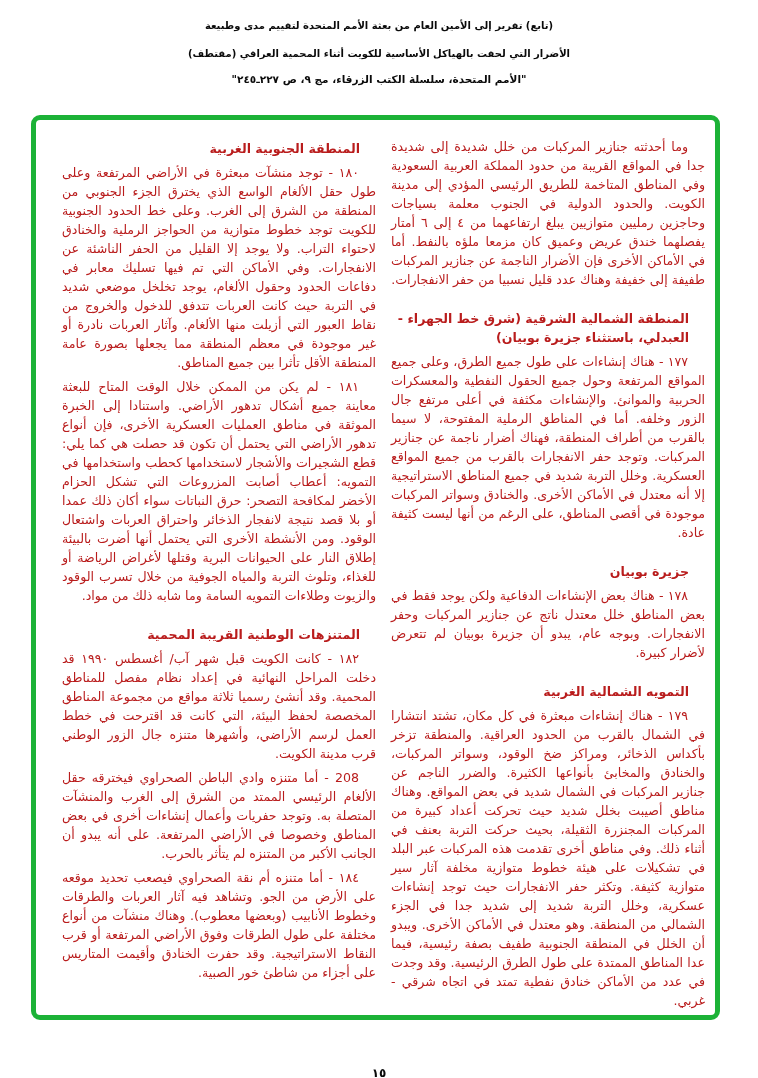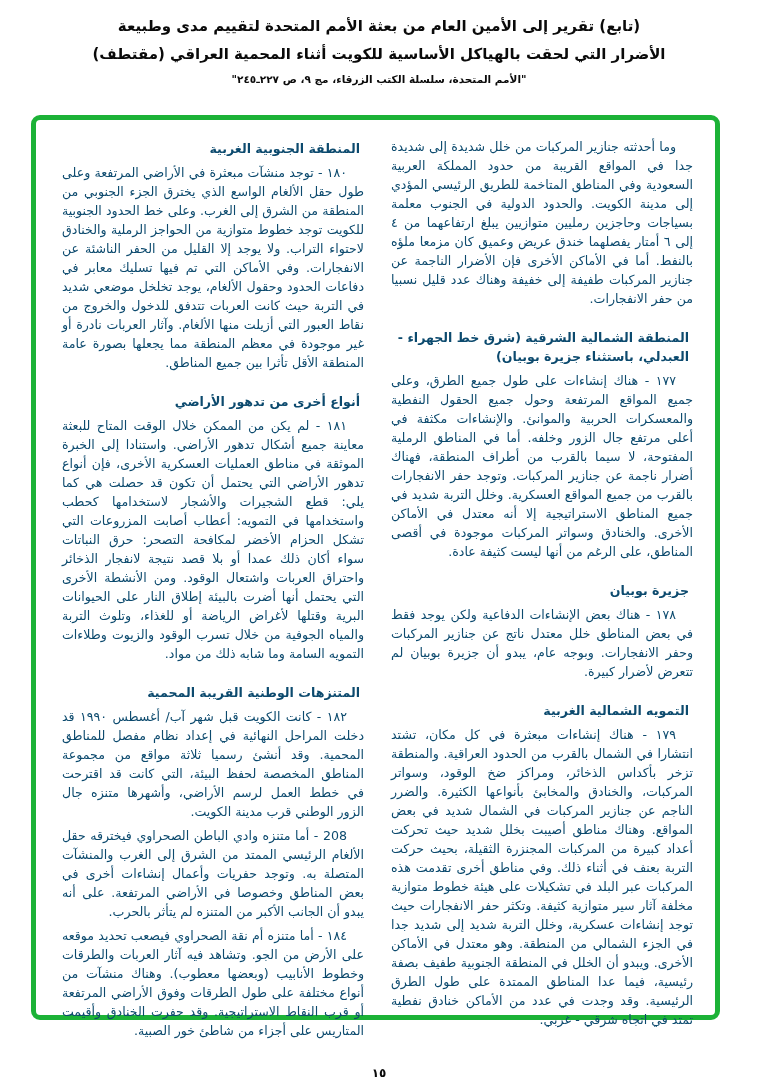--- a/index.html
+++ b/index.html
@@ -19,21 +19,21 @@
   }
   .doc-header {
     position: absolute;
     top: 12px;
     left: 0;
     width: 100%;
     text-align: center;
   }
   .doc-title-line {
     font-weight: bold;
-    font-size: 15px;
+    font-size: 10px;
     line-height: 28px;
     color: #0a0a0a;
   }
   .doc-source-line {
     font-weight: bold;
     font-size: 10.5px;
     line-height: 18px;
     margin-top: 2px;
     color: #0a0a0a;
   }
@@ -54,32 +54,32 @@
     gap: 15px;
     padding: 15px 10px 0 26px;
     box-sizing: border-box;
   }
   .col {
     flex: 1 1 50%;
     min-width: 0;
     font-size: 12.6px;
     line-height: 19px;
     text-align: justify;
-    color: #0c4a6e;
+    color: #b91c1c;
   }
   .col .heading {
     font-weight: bold;
     margin: 20px 16px 5px 0;
     text-align: right;
   }
   .col > .heading:first-child {
     margin-top: 4px;
   }
   .col .paragraph {
-    margin: 0 12px 5px 0;
+    margin: 0 0 5px 0;
     text-indent: 17px;
   }
   .col > .paragraph:first-child {
     margin-top: 2px;
   }
   .page-number {
     position: absolute;
     top: 1033px;
     left: 0;
     width: 100%;
@@ -108,21 +108,20 @@
           <div class="heading">المنطقة الشمالية الشرقية (شرق خط الجهراء - العبدلي، باستثناء جزيرة بوبيان)</div>
           <div class="paragraph">١٧٧ - هناك إنشاءات على طول جميع الطرق، وعلى جميع المواقع المرتفعة وحول جميع الحقول النفطية والمعسكرات الحربية والموانئ. والإنشاءات مكثفة في أعلى مرتفع جال الزور وخلفه. أما في المناطق الرملية المفتوحة، لا سيما بالقرب من أطراف المنطقة، فهناك أضرار ناجمة عن جنازير المركبات. وتوجد حفر الانفجارات بالقرب من جميع المواقع العسكرية. وخلل التربة شديد في جميع المناطق الاستراتيجية إلا أنه معتدل في الأماكن الأخرى. والخنادق وسواتر المركبات موجودة في أقصى المناطق، على الرغم من أنها ليست كثيفة عادة.</div>
           <div class="heading">جزيرة بوبيان</div>
           <div class="paragraph">١٧٨ - هناك بعض الإنشاءات الدفاعية ولكن يوجد فقط في بعض المناطق خلل معتدل ناتج عن جنازير المركبات وحفر الانفجارات. وبوجه عام، يبدو أن جزيرة بوبيان لم تتعرض لأضرار كبيرة.</div>
           <div class="heading">التمويه الشمالية الغربية</div>
           <div class="paragraph">١٧٩ - هناك إنشاءات مبعثرة في كل مكان، تشتد انتشارا في الشمال بالقرب من الحدود العراقية. والمنطقة تزخر بأكداس الذخائر، ومراكز ضخ الوقود، وسواتر المركبات، والخنادق والمخابئ بأنواعها الكثيرة. والضرر الناجم عن جنازير المركبات في الشمال شديد في بعض المواقع. وهناك مناطق أصيبت بخلل شديد حيث تحركت أعداد كبيرة من المركبات المجنزرة الثقيلة، بحيث حركت التربة بعنف في أثناء ذلك. وفي مناطق أخرى تقدمت هذه المركبات عبر البلد في تشكيلات على هيئة خطوط متوازية مخلفة آثار سير متوازية كثيفة. وتكثر حفر الانفجارات حيث توجد إنشاءات عسكرية، وخلل التربة شديد إلى شديد جدا في الجزء الشمالي من المنطقة. وهو معتدل في الأماكن الأخرى. ويبدو أن الخلل في المنطقة الجنوبية طفيف بصفة رئيسية، فيما عدا المناطق الممتدة على طول الطرق الرئيسية. وقد وجدت في عدد من الأماكن خنادق نفطية تمتد في اتجاه شرقي - غربي.</div>
         </div>
       <div class="col" id="col-left">
           <div class="heading">المنطقة الجنوبية الغربية</div>
           <div class="paragraph">١٨٠ - توجد منشآت مبعثرة في الأراضي المرتفعة وعلى طول حقل الألغام الواسع الذي يخترق الجزء الجنوبي من المنطقة من الشرق إلى الغرب. وعلى خط الحدود الجنوبية للكويت توجد خطوط متوازية من الحواجز الرملية والخنادق لاحتواء التراب. ولا يوجد إلا القليل من الحفر الناشئة عن الانفجارات. وفي الأماكن التي تم فيها تسليك معابر في دفاعات الحدود وحقول الألغام، يوجد تخلخل موضعي شديد في التربة حيث كانت العربات تتدفق للدخول والخروج من نقاط العبور التي أزيلت منها الألغام. وآثار العربات نادرة أو غير موجودة في معظم المنطقة مما يجعلها بصورة عامة المنطقة الأقل تأثرا بين جميع المناطق.</div>
-          <div class="heading">أنواع أخرى من تدهور الأراضي</div>
           <div class="paragraph">١٨١ - لم يكن من الممكن خلال الوقت المتاح للبعثة معاينة جميع أشكال تدهور الأراضي. واستنادا إلى الخبرة الموثقة في مناطق العمليات العسكرية الأخرى، فإن أنواع تدهور الأراضي التي يحتمل أن تكون قد حصلت هي كما يلي: قطع الشجيرات والأشجار لاستخدامها كحطب واستخدامها في التمويه: أعطاب أصابت المزروعات التي تشكل الحزام الأخضر لمكافحة التصحر: حرق النباتات سواء أكان ذلك عمدا أو بلا قصد نتيجة لانفجار الذخائر واحتراق العربات واشتعال الوقود. ومن الأنشطة الأخرى التي يحتمل أنها أضرت بالبيئة إطلاق النار على الحيوانات البرية وقتلها لأغراض الرياضة أو للغذاء، وتلوث التربة والمياه الجوفية من خلال تسرب الوقود والزيوت وطلاءات التمويه السامة وما شابه ذلك من مواد.</div>
           <div class="heading">المتنزهات الوطنية القريبة المحمية</div>
           <div class="paragraph">١٨٢ - كانت الكويت قبل شهر آب/ أغسطس ١٩٩٠ قد دخلت المراحل النهائية في إعداد نظام مفصل للمناطق المحمية. وقد أنشئ رسميا ثلاثة مواقع من مجموعة المناطق المخصصة لحفظ البيئة، التي كانت قد اقترحت في خطط العمل لرسم الأراضي، وأشهرها متنزه جال الزور الوطني قرب مدينة الكويت.</div>
           <div class="paragraph">208 - أما متنزه وادي الباطن الصحراوي فيخترقه حقل الألغام الرئيسي الممتد من الشرق إلى الغرب والمنشآت المتصلة به. وتوجد حفريات وأعمال إنشاءات أخرى في بعض المناطق وخصوصا في الأراضي المرتفعة. على أنه يبدو أن الجانب الأكبر من المتنزه لم يتأثر بالحرب.</div>
           <div class="paragraph">١٨٤ - أما متنزه أم نقة الصحراوي فيصعب تحديد موقعه على الأرض من الجو. وتشاهد فيه آثار العربات والطرقات وخطوط الأنابيب (وبعضها معطوب). وهناك منشآت من أنواع مختلفة على طول الطرقات وفوق الأراضي المرتفعة أو قرب النقاط الاستراتيجية. وقد حفرت الخنادق وأقيمت المتاريس على أجزاء من شاطئ خور الصبية.</div>
         </div>
     </div>
   </div>
 
   <div class="page-number">١٥</div>

